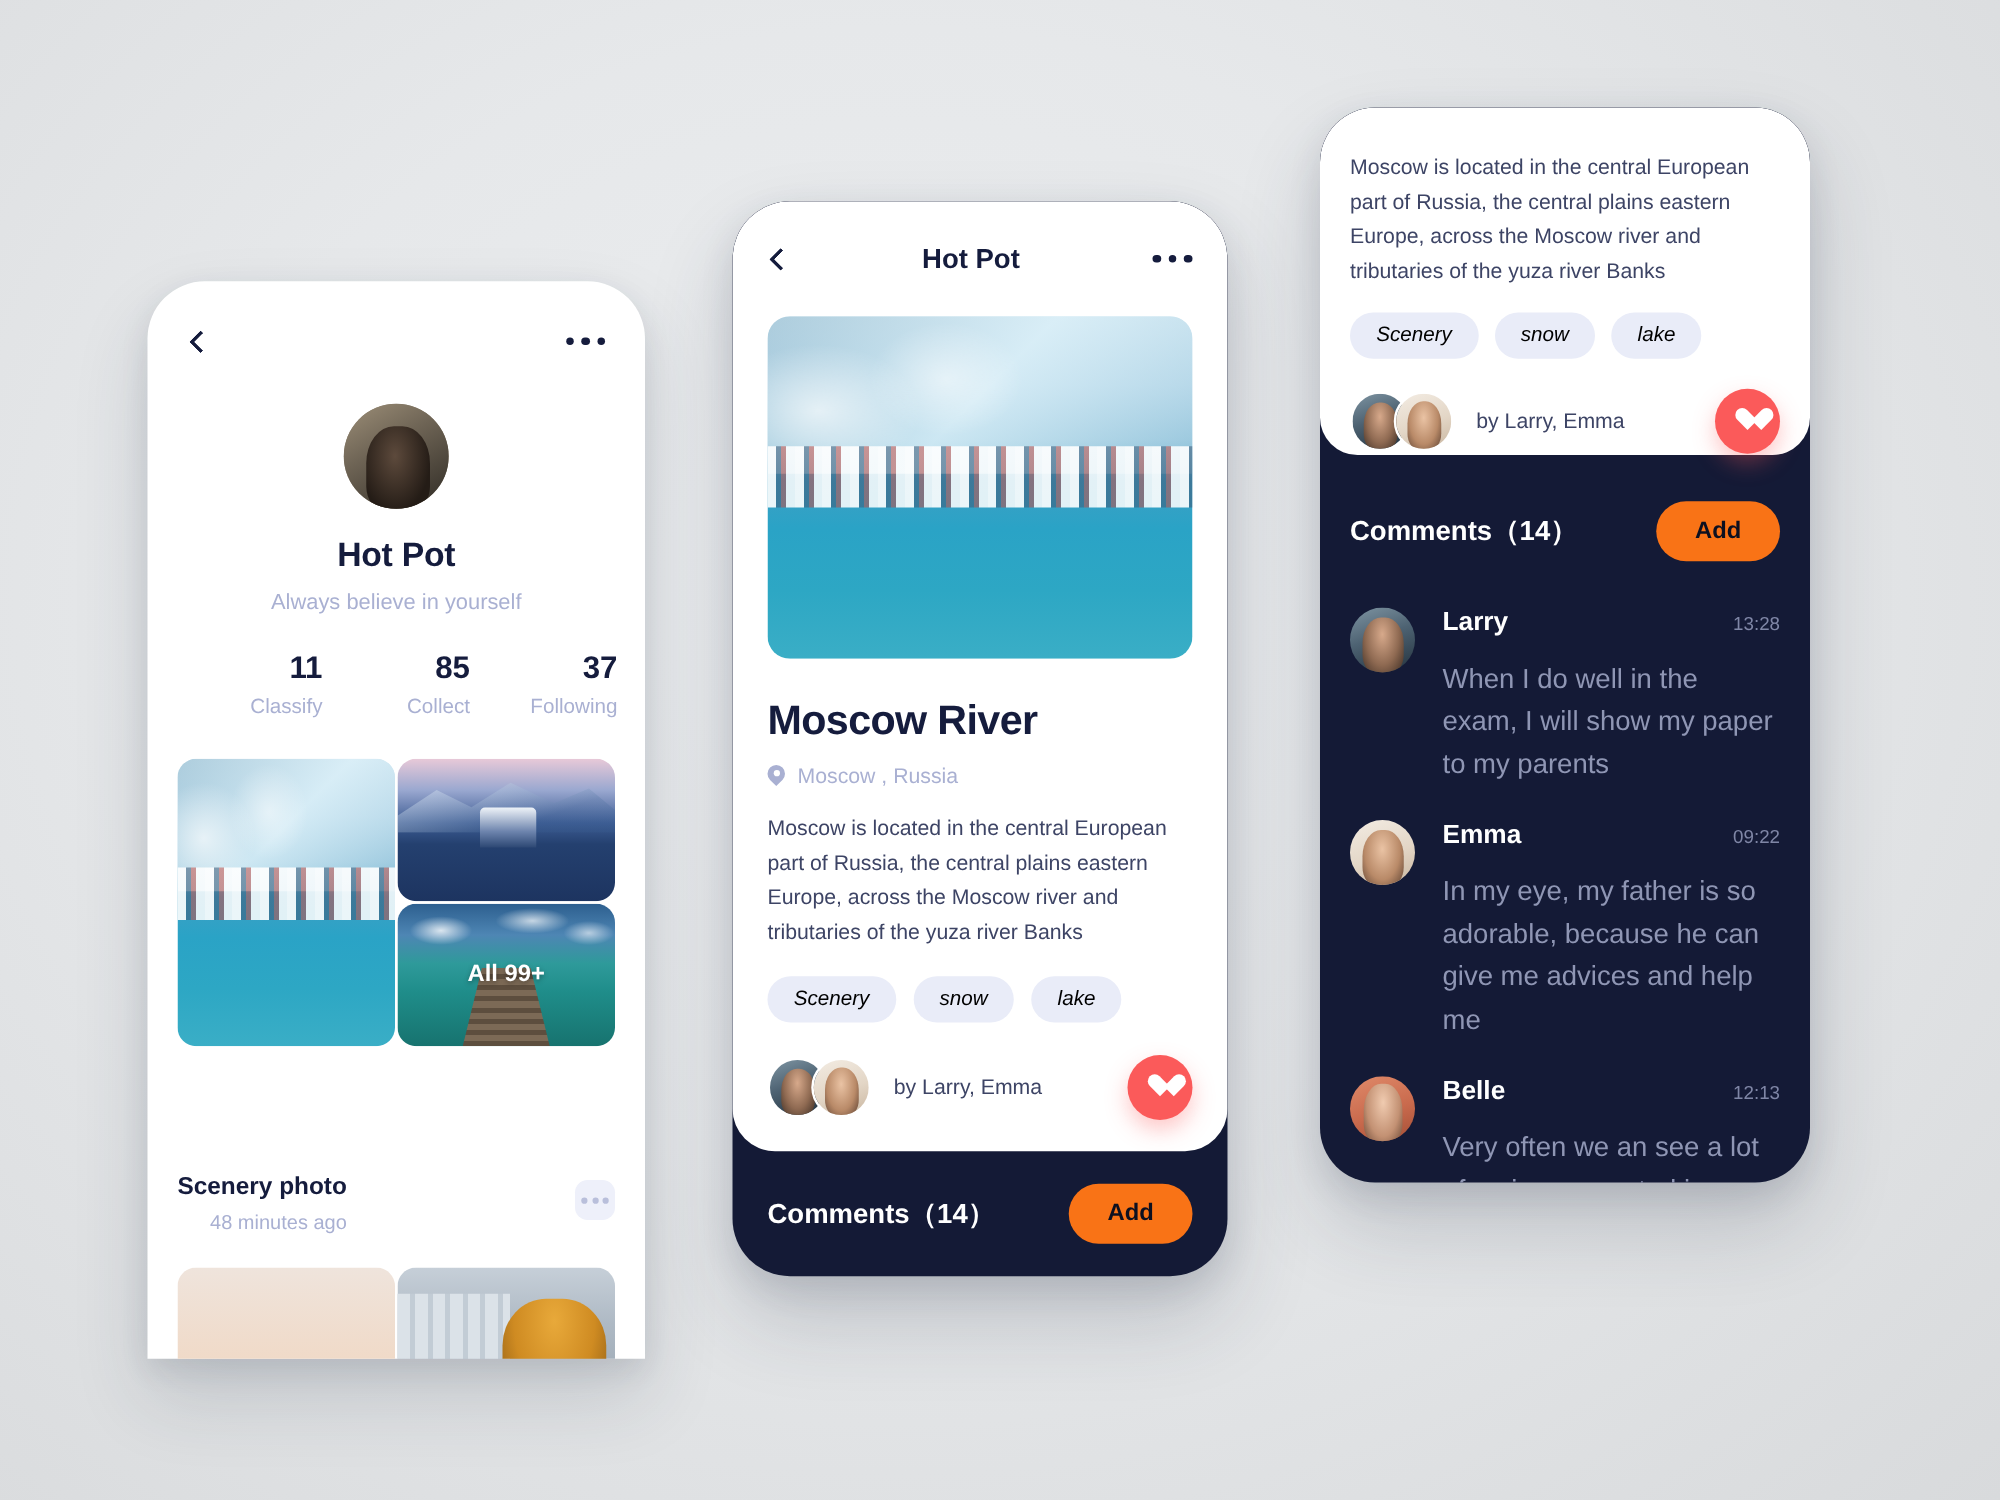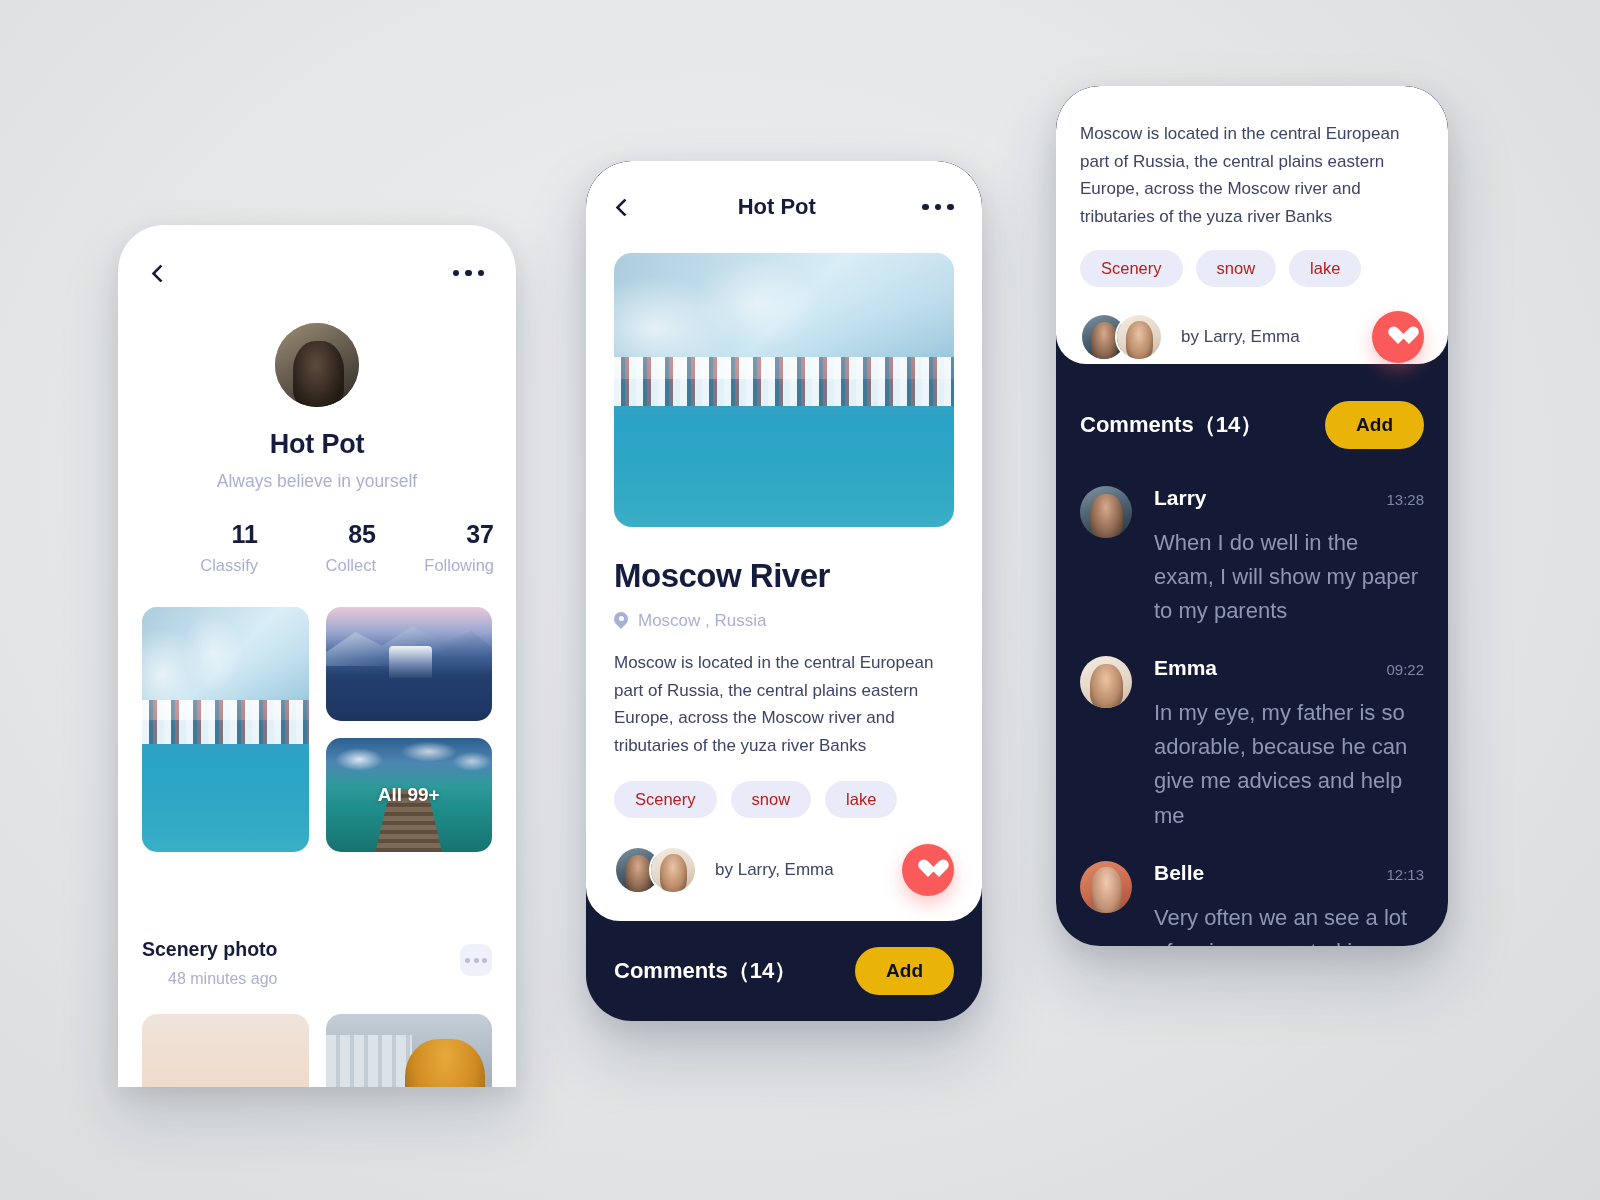--- a/index.html
+++ b/index.html
@@ -54,21 +54,21 @@
   .stats {
     display: flex; margin-top: 28px; padding: 0 22px;
   }
   .stat { flex: 1; text-align: right; }
   .stat .num { font-size: 25px; font-weight: 700; color: #151c3d; }
   .stat .lbl { font-size: 16.5px; color: #a9b0d2; margin-top: 7px; }
 
   .photo-group { padding: 0 24px; margin-top: 32px; }
   .grid {
     display: grid; grid-template-columns: 1fr 1fr;
-    grid-template-rows: 114px 114px; gap: 17px; height: 313px;
+    grid-template-rows: 114px 114px; gap: 2px; height: 313px;
   }
   .cell { border-radius: 15px; overflow: hidden; position: relative; }
   .cell.tall { grid-row: span 2; }
   .overlay-label {
     position: absolute; inset: 0; display: flex;
     align-items: center; justify-content: center;
     color: #fff; font-size: 19px; font-weight: 700;
     text-shadow: 0 1px 4px rgba(0,0,0,.35);
   }
   .group-foot {
@@ -120,22 +120,22 @@
   .pin::after {
     content: ""; position: absolute; left: 4.6px; top: 4.2px;
     width: 5px; height: 5px; border-radius: 50%; background: #fff;
   }
   .loc-text { font-size: 17px; color: #a9b0d2; }
   .desc {
     margin-top: 18px; font-size: 17px; line-height: 1.62; color: #3d4465;
   }
   .tags { display: flex; gap: 14px; margin-top: 22px; }
   .tag {
-    background: #e9ecf8; color: #b91c1c;
-    border-radius: 999px; padding: 9px 21px; font-size: 16.5px;
+    background: #e9ecf8; color: #000000;
+    border-radius: 999px; padding: 9px 21px; font-size: 16.5px; font-style: italic;
   }
   .byline-row {
     display: flex; align-items: center; margin-top: 26px;
   }
   .av-stack { display: flex; }
   .av-stack .av {
     width: 48px; height: 48px; border-radius: 50%;
     border: 2.5px solid #fff; overflow: hidden; position: relative;
   }
   .av-stack .av + .av { margin-left: -13px; }
@@ -154,21 +154,21 @@
   }
   .heart::before { left: 11px; transform: rotate(-45deg); transform-origin: 0 100%; }
   .heart::after  { left: 11px; transform: rotate(45deg);  transform-origin: 100% 100%; }
 
   .mid-comments {
     position: absolute; left: 0; right: 0; bottom: 0; height: 100px;
     padding: 0 28px; display: flex; align-items: center; justify-content: space-between;
   }
   .cm-title { font-size: 22px; font-weight: 700; color: #fff; }
   .add-btn {
-    background: #eab308; color: #0d1020; border: none;
+    background: #f97316; color: #0d1020; border: none;
     border-radius: 999px; padding: 13px 31px;
     font-size: 19px; font-weight: 700; font-family: inherit; cursor: pointer;
   }
 
   
   #phone-right {
     left: 1056px; top: 86px;
     width: 392px; height: 860px;
     border-radius: 44px;
     background: #141a36;

